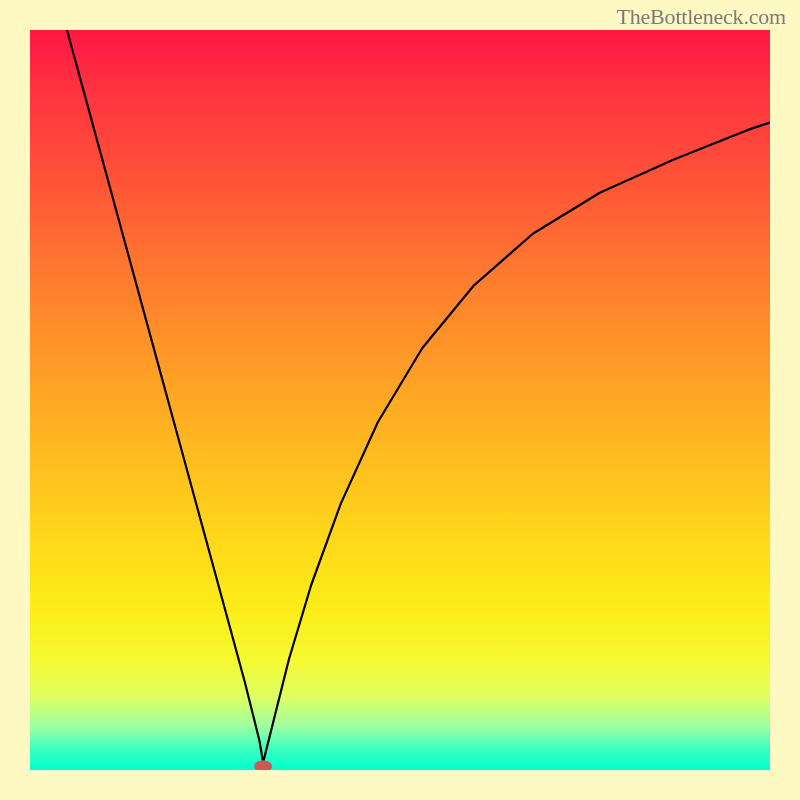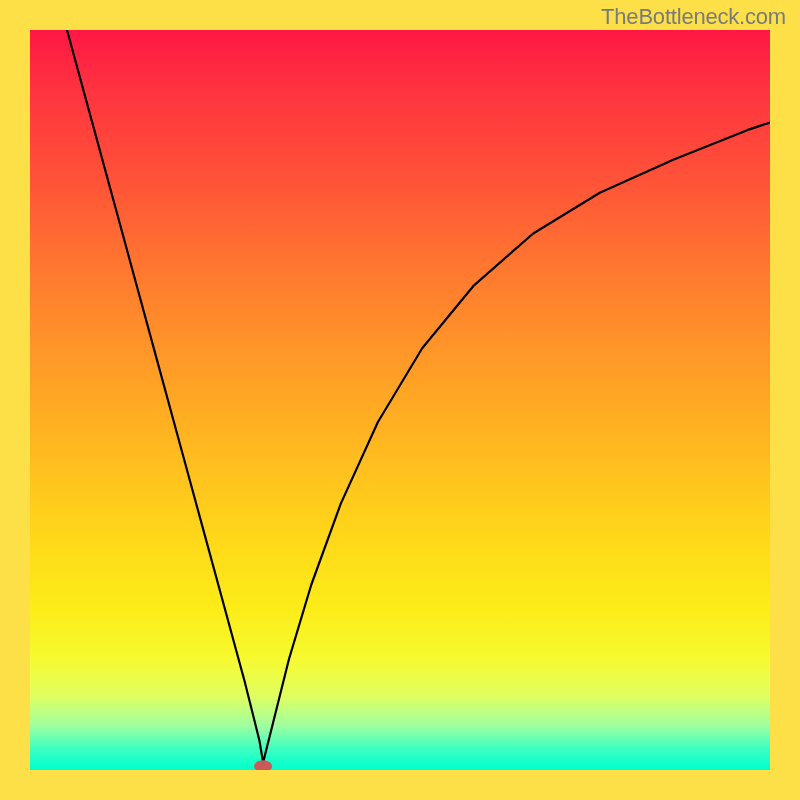--- a/index.html
+++ b/index.html
@@ -1,22 +1,23 @@
 <!DOCTYPE html>
 <html><head>
 <meta charset="utf-8">
 <style>
   * { margin: 0; padding: 0; box-sizing: border-box; }
   html, body { width: 800px; height: 800px; overflow: hidden; }
   body { background: #000; font-family: Arial, Helvetica, sans-serif; }
   .outer {
     width: 800px;
     height: 800px;
-    background: #fde047;
+    background: #fef9c3;
     position: relative;
+    font-family: Liberation Serif, serif;
   }
   .plot-area {
     position: absolute;
     left: 30px;
     top: 30px;
     width: 740px;
     height: 740px;
     background: linear-gradient(to bottom,
       #ff1744 0%,
       #ff3340 8%,

